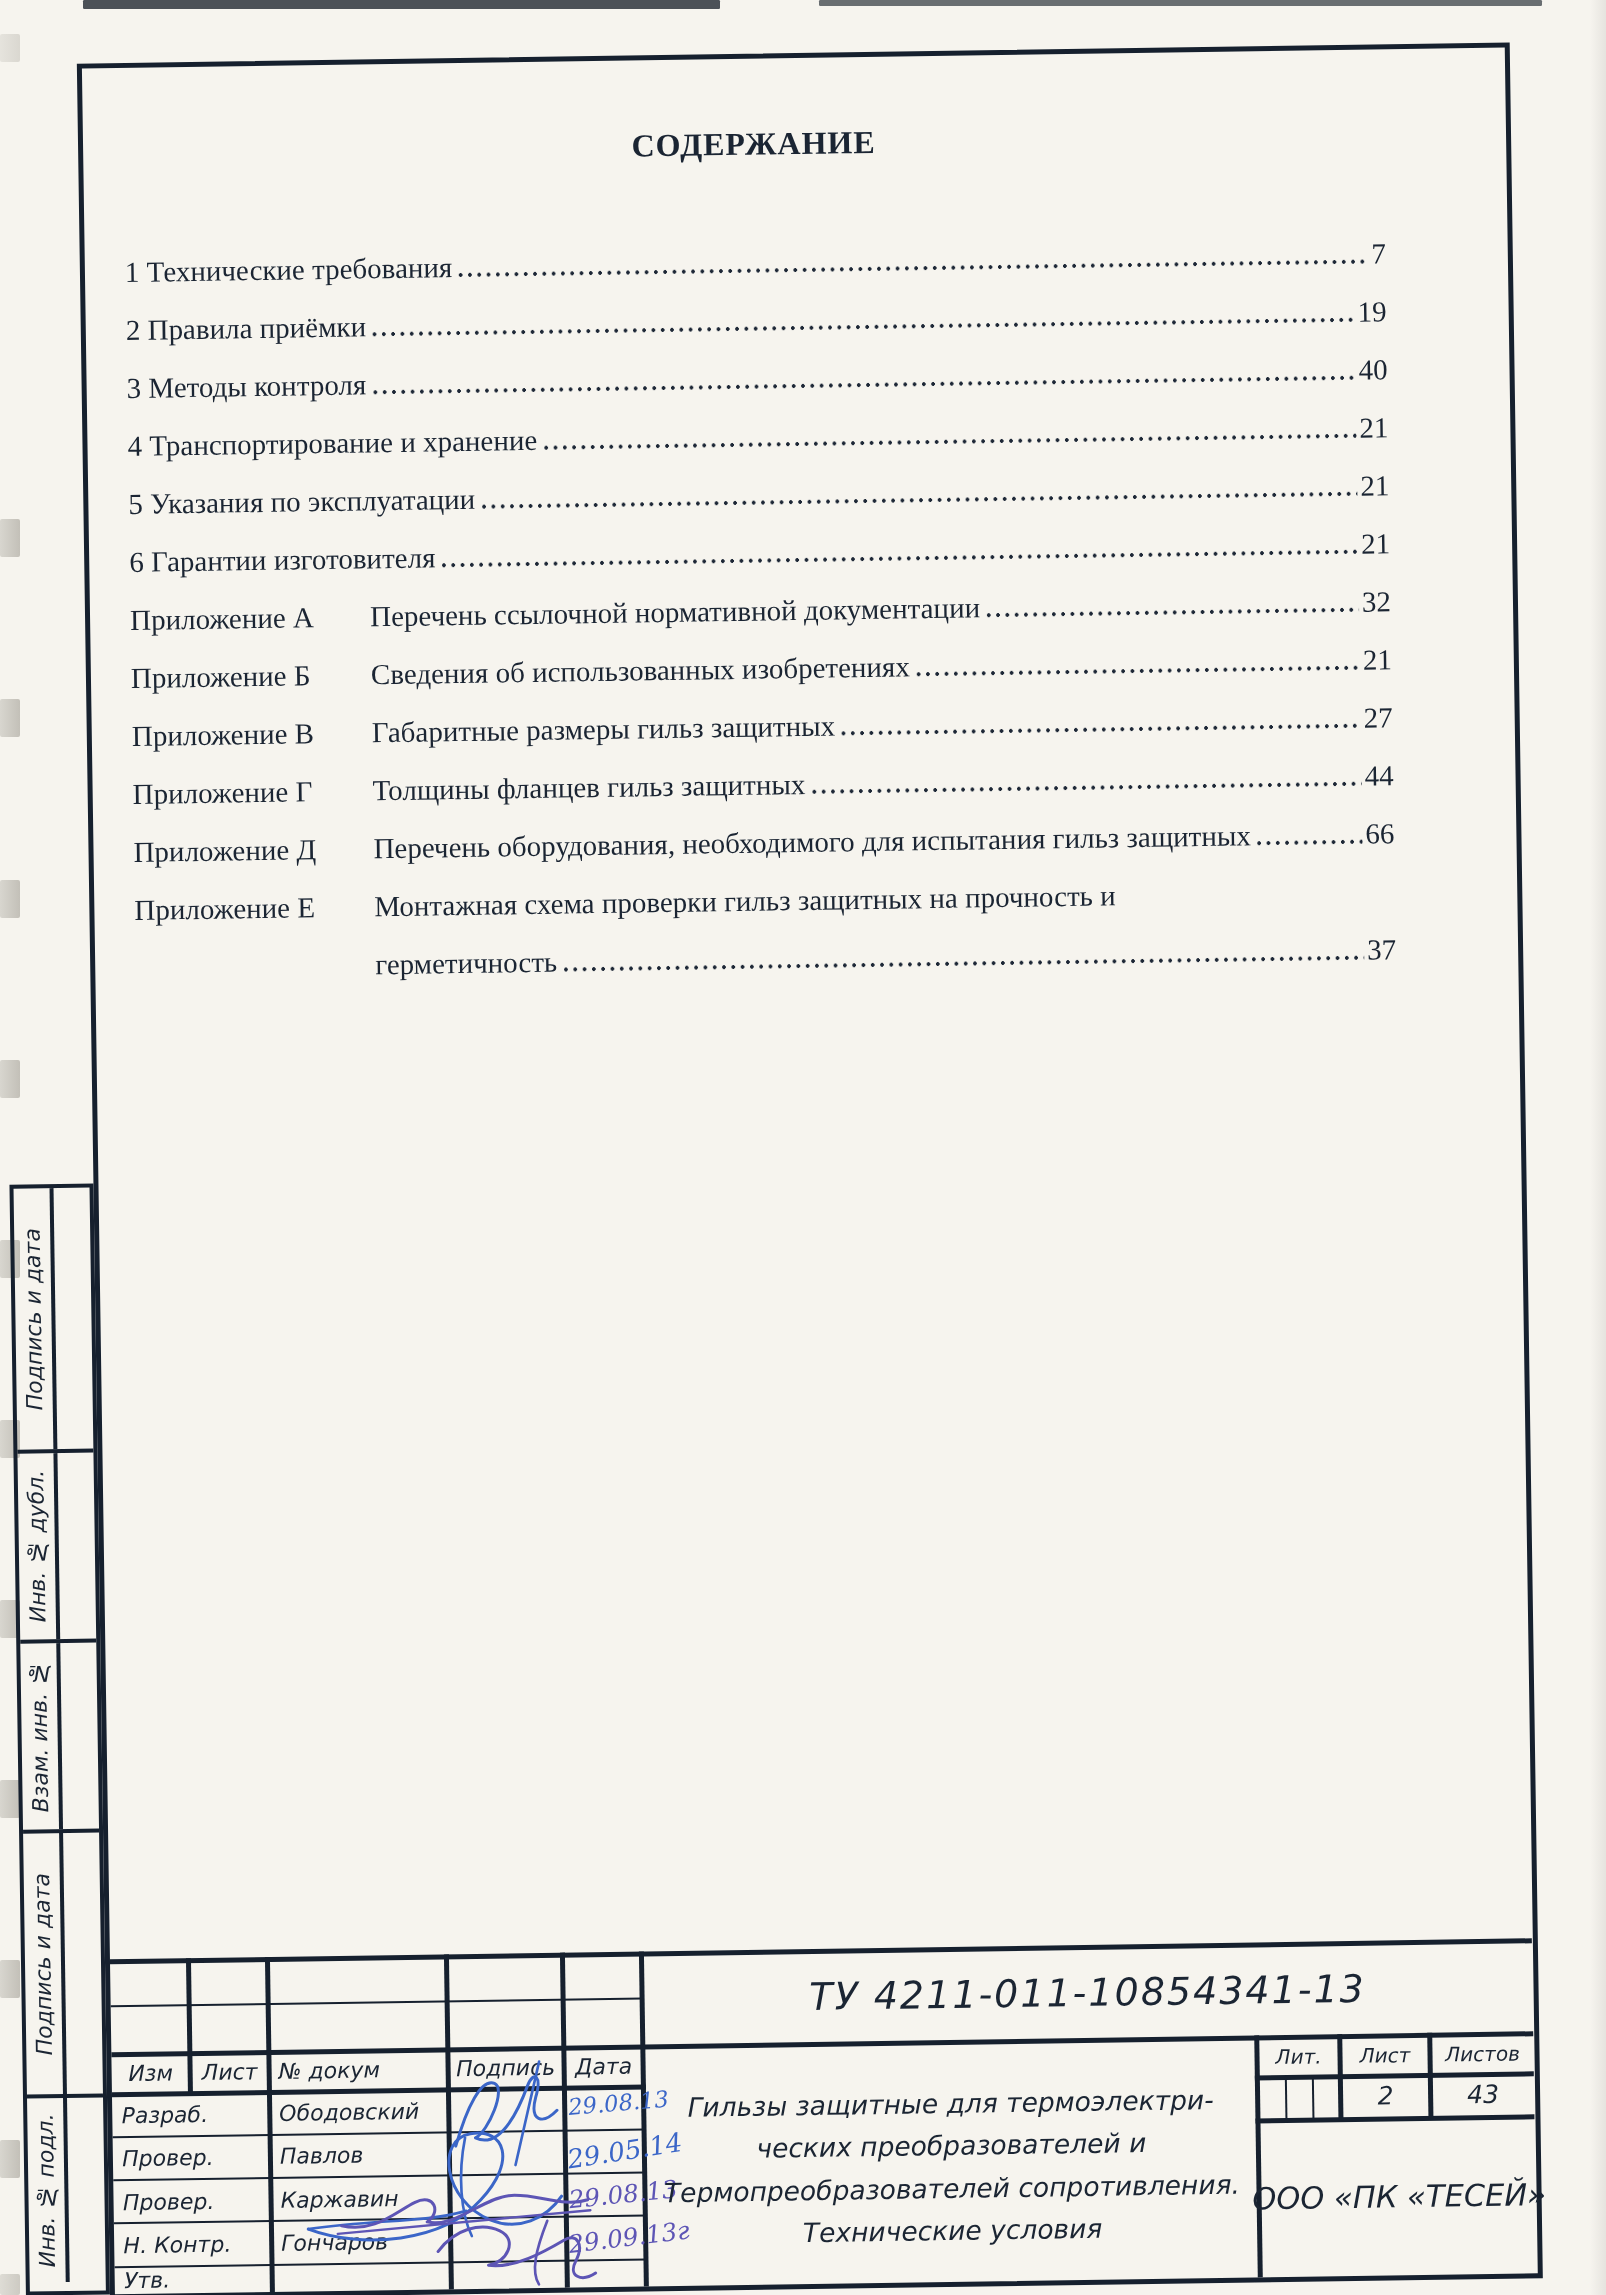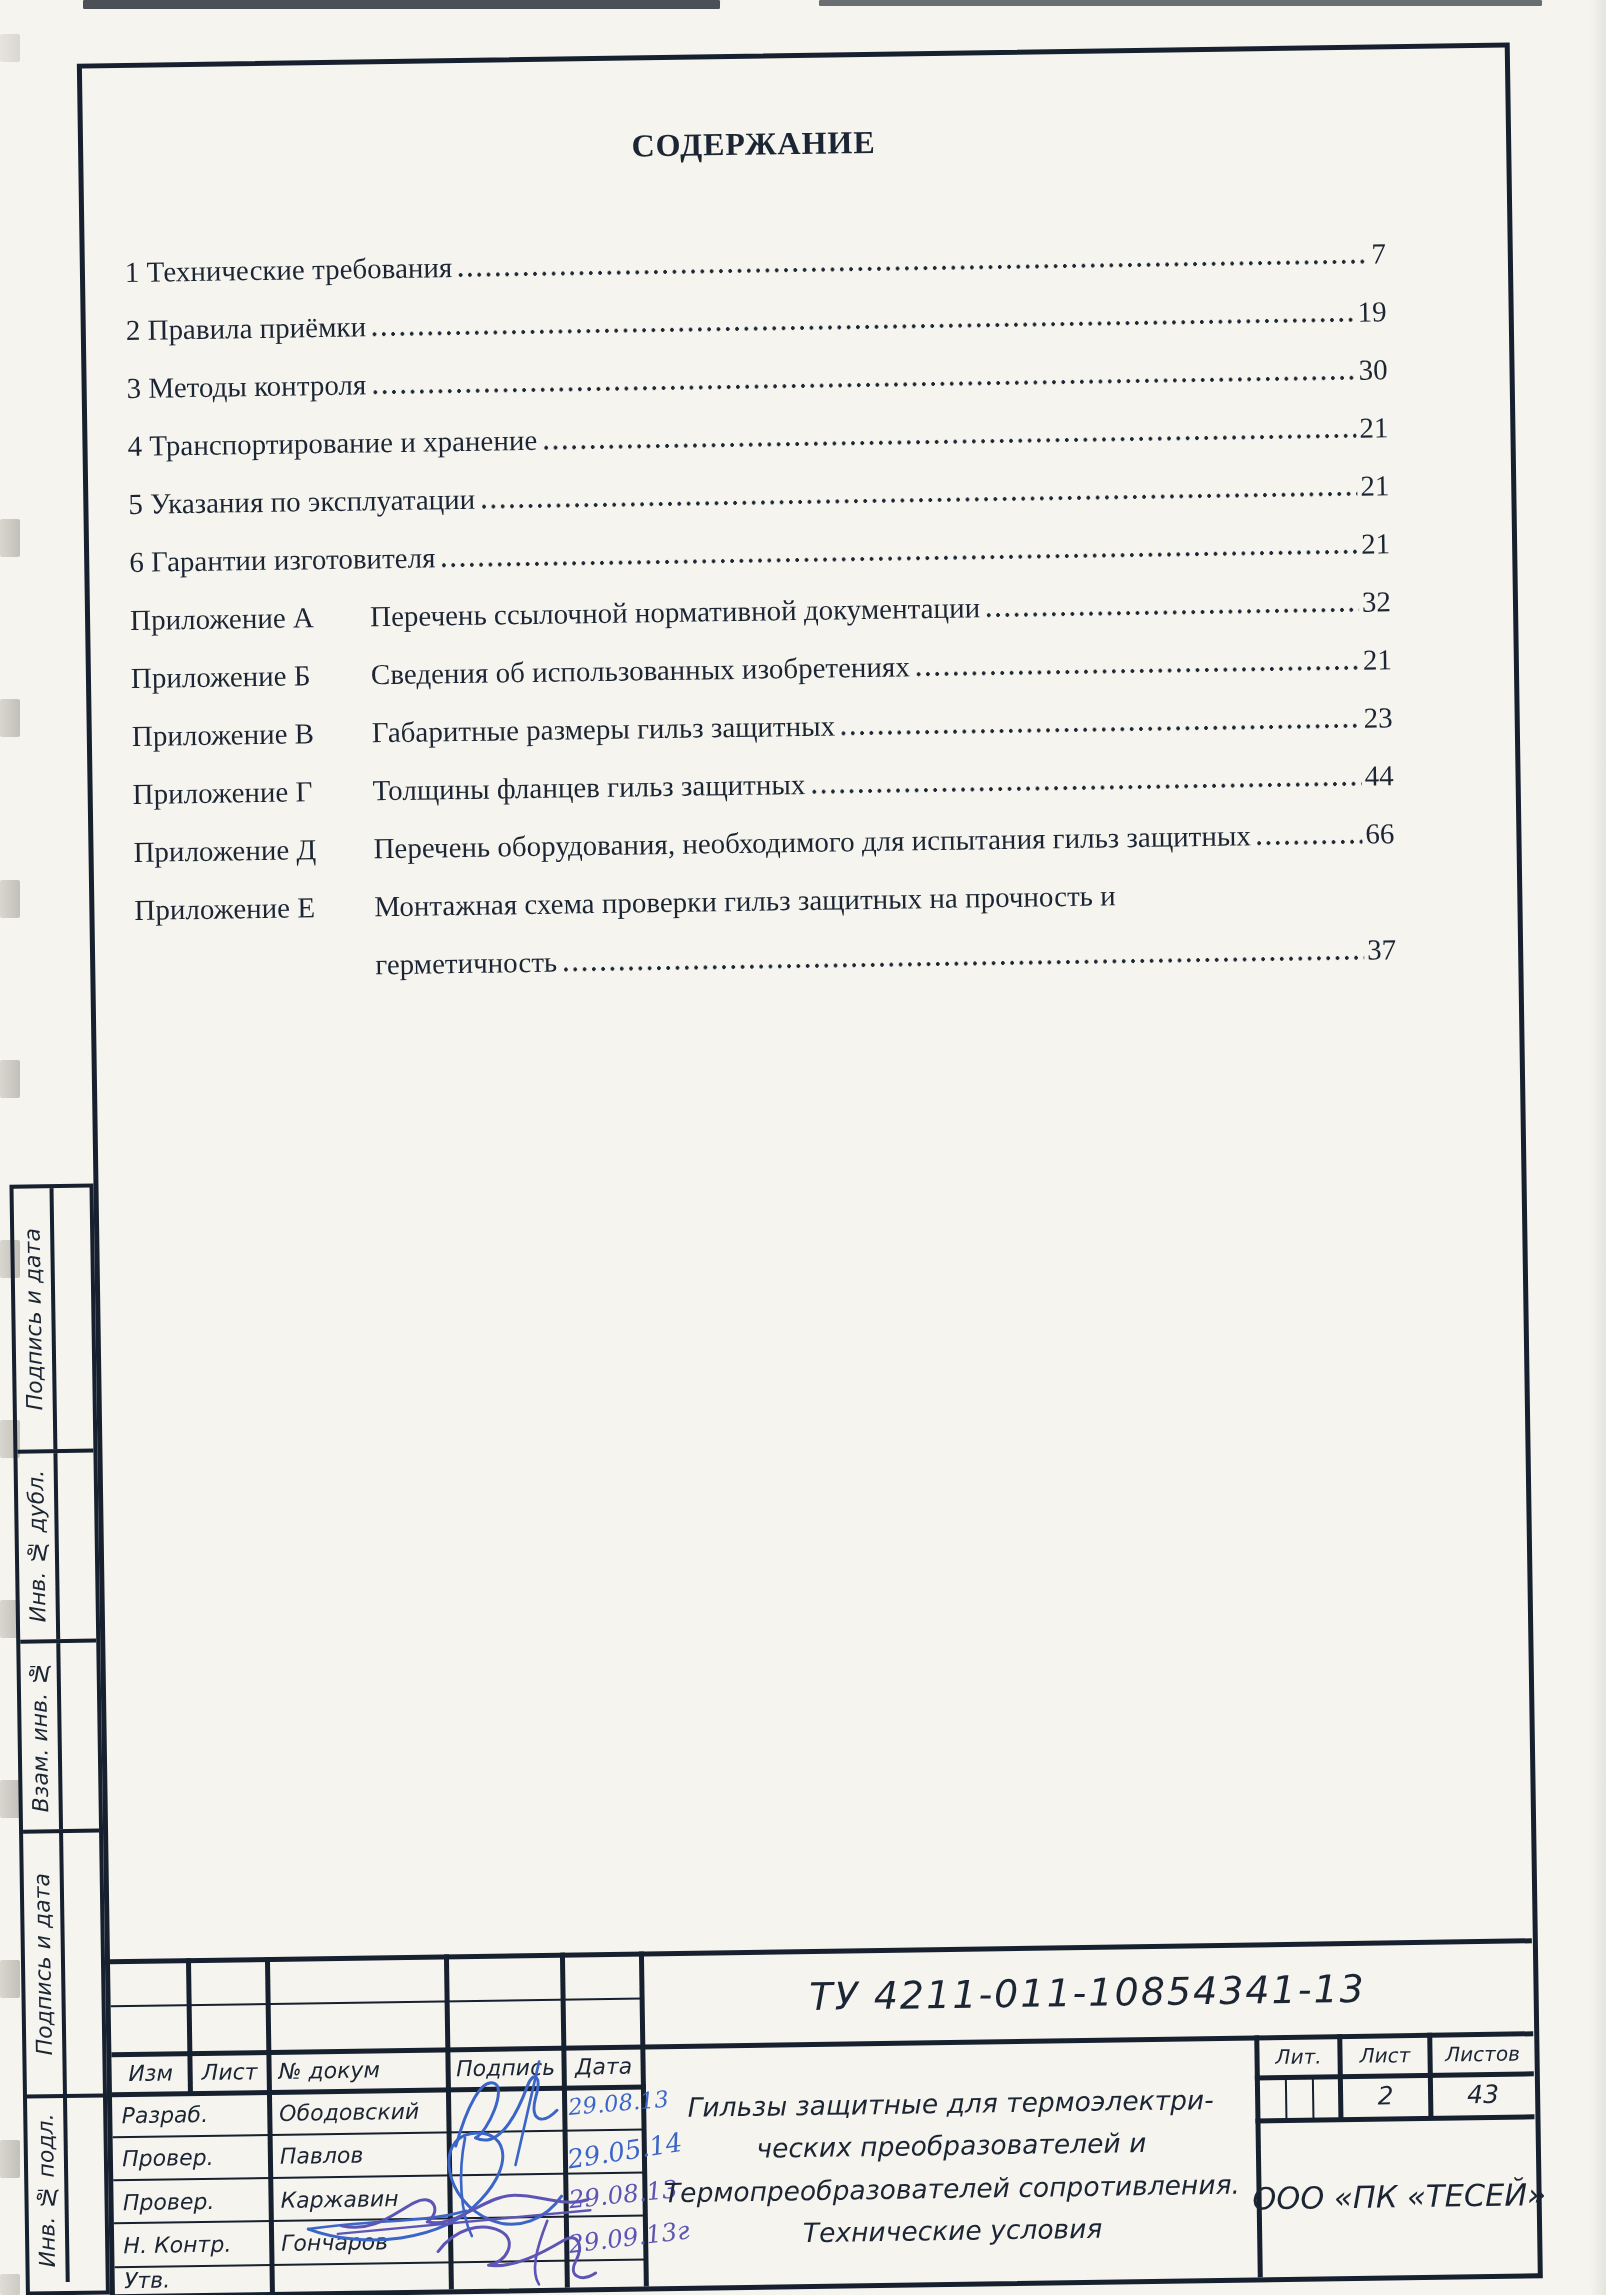--- a/index.html
+++ b/index.html
@@ -93,21 +93,21 @@
           <span class="pg">7</span>
         </div>
         <div class="toc-row">
           <span class="tx">2 Правила приёмки</span>
           <i class="lead"></i>
           <span class="pg">19</span>
         </div>
         <div class="toc-row">
           <span class="tx">3 Методы контроля</span>
           <i class="lead"></i>
-          <span class="pg">30</span>
+          <span class="pg">40</span>
         </div>
         <div class="toc-row">
           <span class="tx">4 Транспортирование и хранение</span>
           <i class="lead"></i>
           <span class="pg">21</span>
         </div>
         <div class="toc-row">
           <span class="tx">5 Указания по эксплуатации</span>
           <i class="lead"></i>
           <span class="pg">21</span>
@@ -127,21 +127,21 @@
         <div class="toc-row">
           <span class="app-label">Приложение Б</span>
           <span class="tx">Сведения об использованных изобретениях</span>
           <i class="lead"></i>
           <span class="pg">21</span>
         </div>
         <div class="toc-row">
           <span class="app-label">Приложение В</span>
           <span class="tx">Габаритные размеры гильз защитных</span>
           <i class="lead"></i>
-          <span class="pg">23</span>
+          <span class="pg">27</span>
         </div>
         <div class="toc-row">
           <span class="app-label">Приложение Г</span>
           <span class="tx">Толщины фланцев гильз защитных</span>
           <i class="lead"></i>
           <span class="pg">44</span>
         </div>
         <div class="toc-row">
           <span class="app-label">Приложение Д</span>
           <span class="tx">Перечень оборудования, необходимого для испытания гильз защитных</span>

